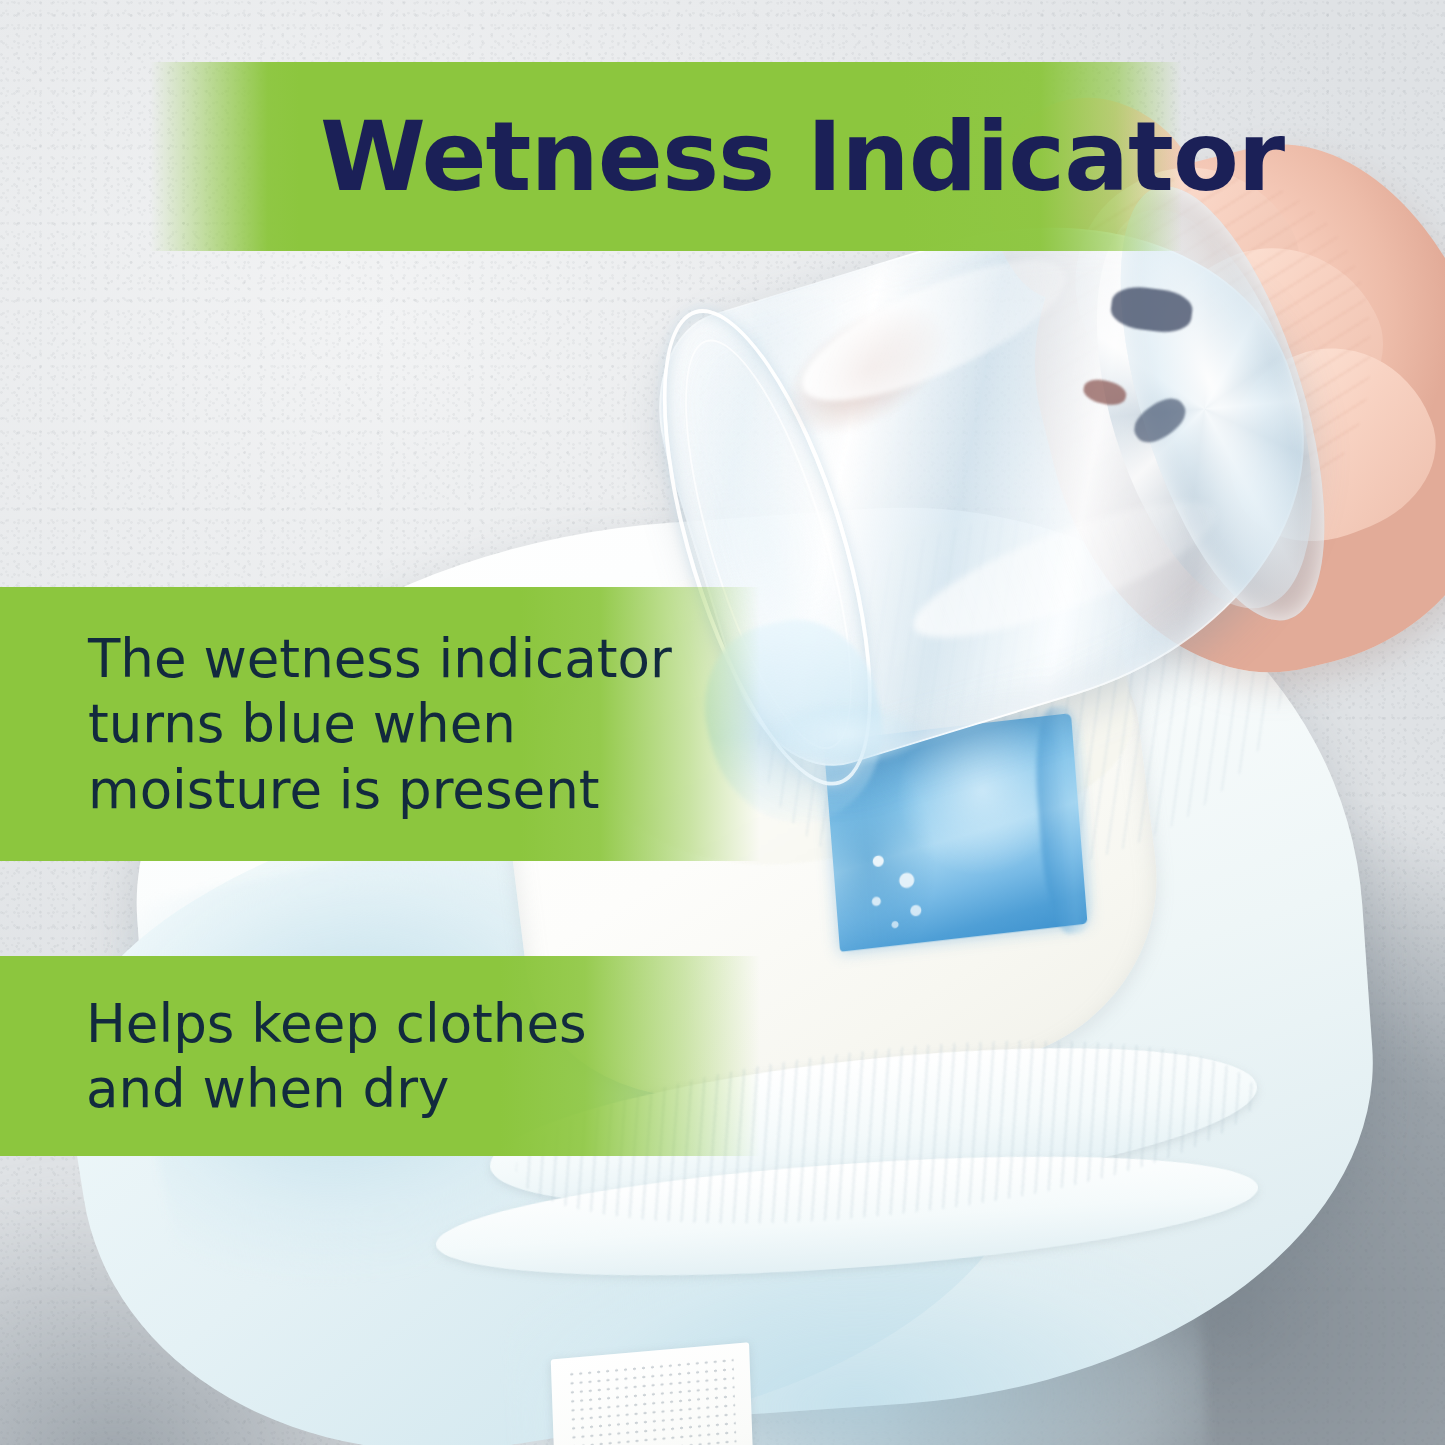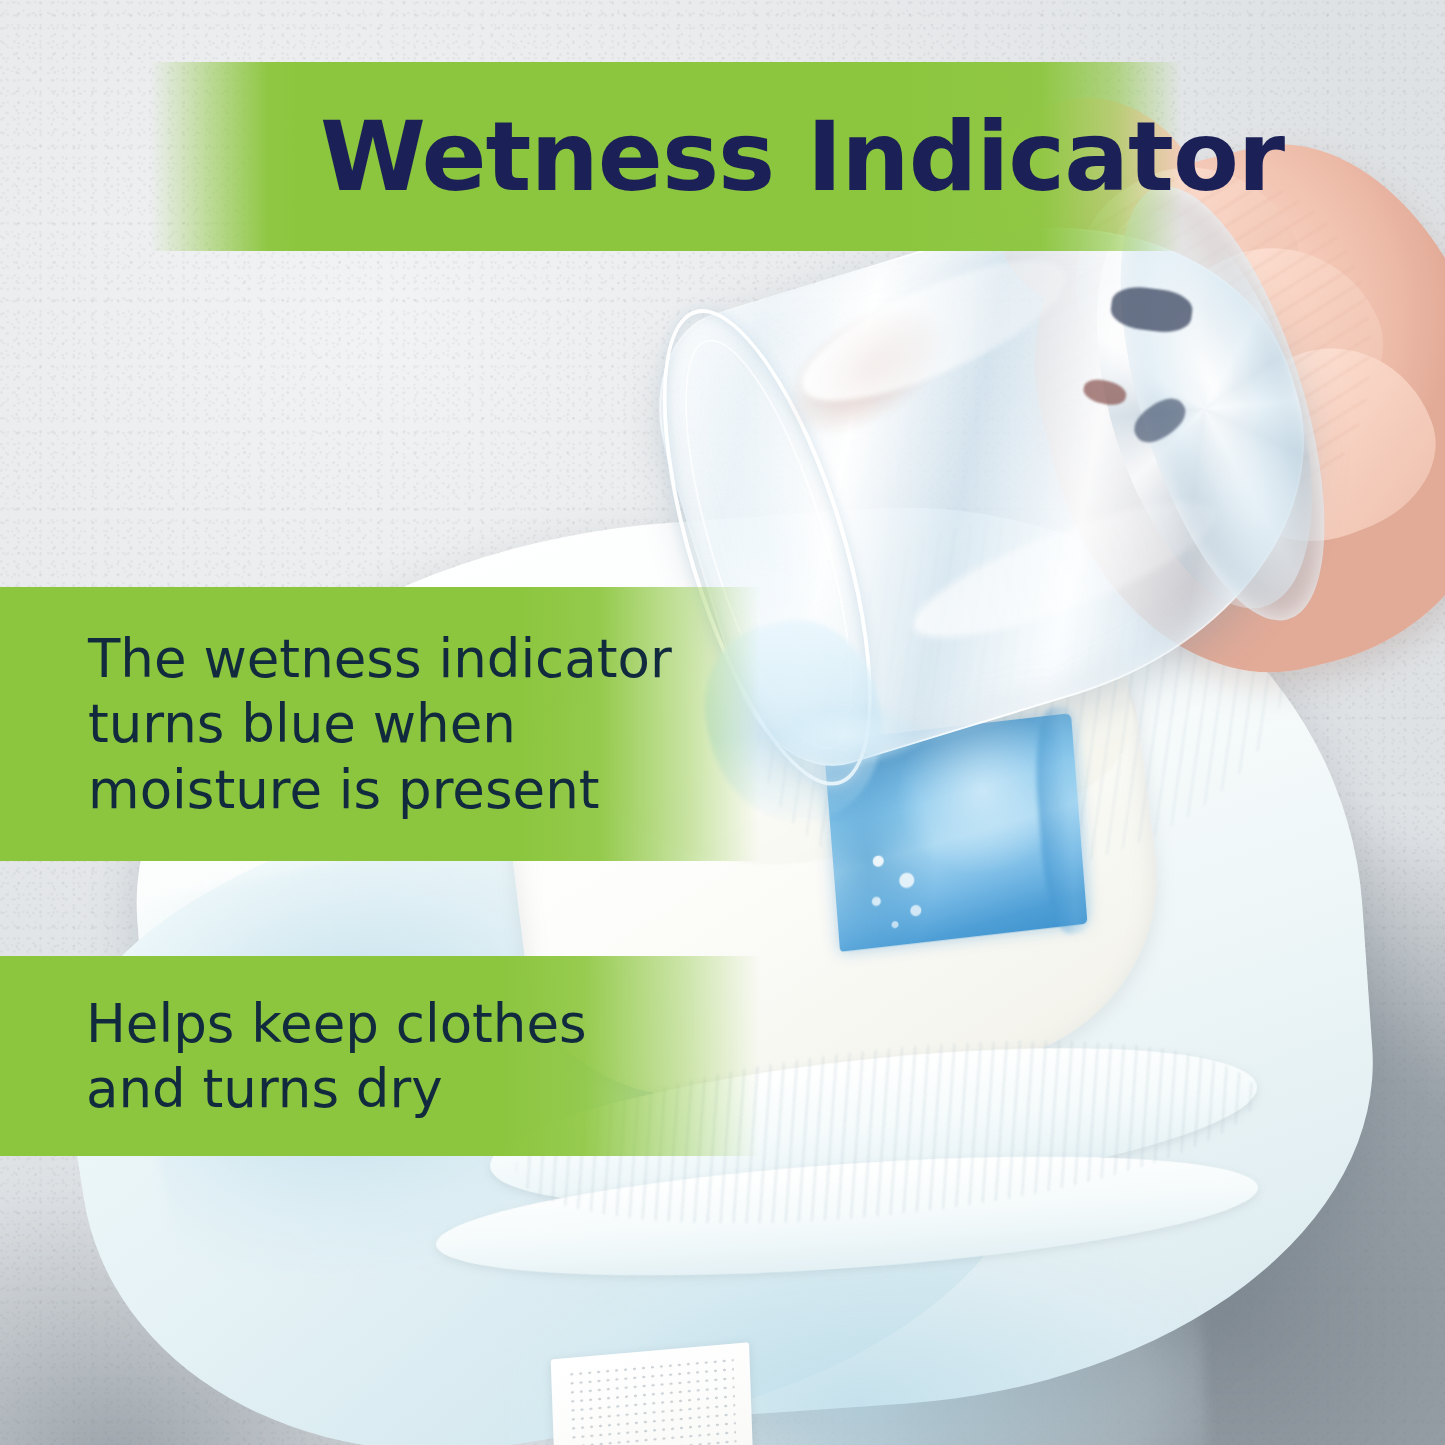--- a/index.html
+++ b/index.html
@@ -414,16 +414,16 @@
   <div id="band-two" class="band">
     <div class="band-fill"></div>
     <div class="body-text">The wetness indicator
 turns blue when
 moisture is present</div>
   </div>
 
   <div id="band-three" class="band">
     <div class="band-fill"></div>
     <div class="body-text">Helps keep clothes
-and turns dry</div>
+and when dry</div>
   </div>
 
 </div>
 
 </body></html>

